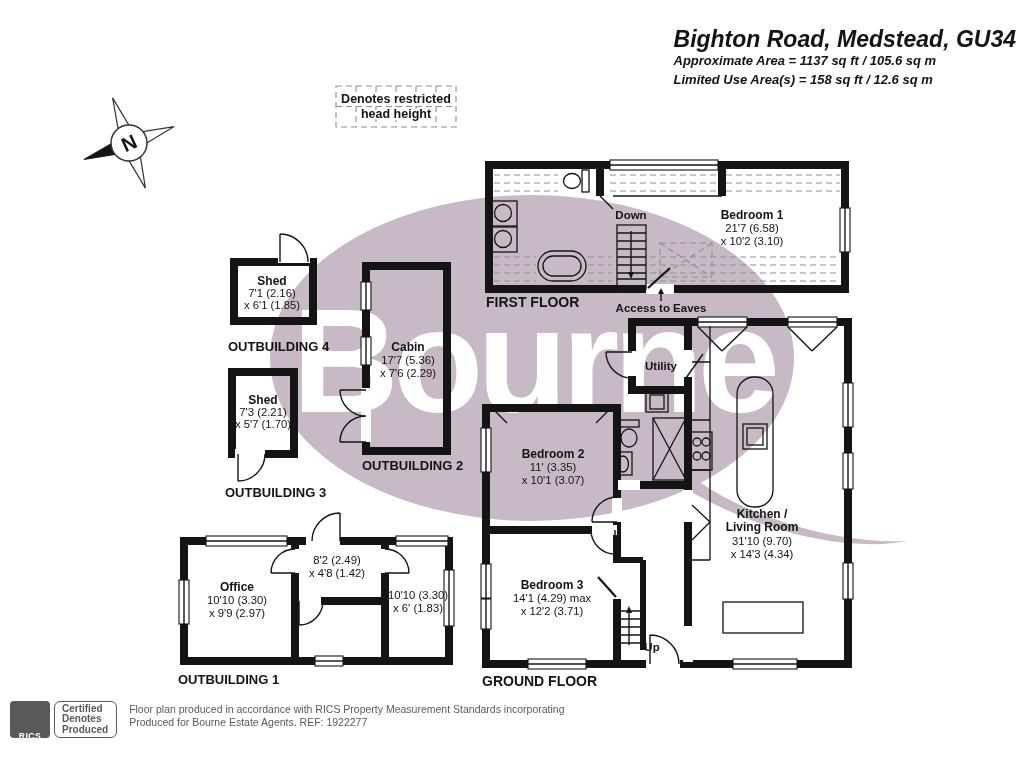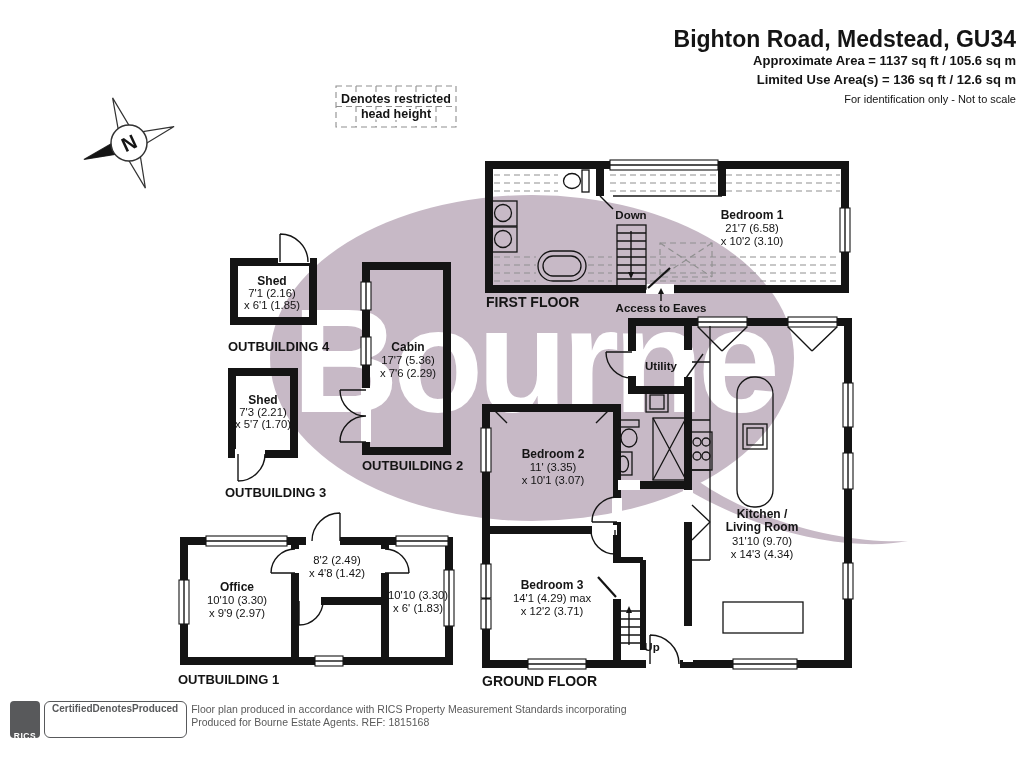--- a/index.html
+++ b/index.html
@@ -19,33 +19,33 @@
   text{font-family:"Liberation Sans",sans-serif;fill:#141414;}
   .rn{font-size:12px;font-weight:bold;text-anchor:middle;}
   .rd{font-size:11.3px;text-anchor:middle;}
   .fl{font-size:14px;font-weight:bold;}
   .ob{font-size:13px;font-weight:bold;}
   .sm{font-size:11.5px;font-weight:bold;text-anchor:middle;}
   .wmtext{font-size:148px;font-weight:bold;fill:#ffffff;text-anchor:middle;letter-spacing:-6px;}
   .legend-t{font-size:12.5px;font-weight:bold;text-anchor:middle;paint-order:stroke;stroke:#fff;stroke-width:4;}
   .ntext{font-size:20px;font-weight:bold;text-anchor:middle;}
   
-  .hdr{position:absolute;top:26px;right:8px;text-align:right;}
+  .hdr{position:absolute;top:26px;right:8px;font-style:italic;}
   .hdr .title{font-size:23px;font-weight:bold;line-height:26px;}
   .hdr .aline{font-size:13px;font-weight:bold;line-height:18.5px;}
   .hdr .note{font-size:11px;margin-top:4px;}
   
   .ftr{position:absolute;left:10px;top:701px;display:flex;align-items:flex-start;}
-  .rics-box{width:30px;height:37px;background:#58595b;border-radius:4px;display:flex;flex-direction:column;
+  .rics-box{width:40px;height:37px;background:#58595b;border-radius:4px;display:flex;flex-direction:column;
     align-items:center;justify-content:center;color:#fff;gap:32px;}
   .rics-brand{font-size:8.5px;font-weight:bold;letter-spacing:.5px;margin-top:1px;}
   .badge{margin-left:4px;border:1.6px solid #58595b;border-radius:6px;padding:2px 8px 2px 7px;height:31px;
-    display:flex;flex-direction:row;justify-content:center;}
+    display:flex;flex-direction:column;justify-content:center;}
   .badge div{font-size:10px;font-weight:bold;color:#58595b;line-height:10.5px;}
-  .legal{margin-left:4px;padding-top:2px;}
+  .legal{margin-left:12px;padding-top:2px;}
   .legal div{font-size:10.5px;color:#5a5a5a;line-height:12.5px;}
 </style>
 </head>
 <body>
 
 <div id="stage">
 
 <svg width="1024" height="768" viewBox="0 0 1024 768">
 
   <g>
@@ -297,36 +297,35 @@
     <text class="rd" x="337" y="577">x 4'8 (1.42)</text>
     <text class="rd" x="418" y="599">10'10 (3.30)</text>
     <text class="rd" x="418" y="612">x 6' (1.83)</text>
     <text class="ob" x="178" y="684">OUTBUILDING 1</text>
   </g>
 </svg>
 
   <div class="hdr">
     <div class="title">Bighton Road, Medstead, GU34</div>
     <div class="aline">Approximate Area = 1137 sq ft / 105.6 sq m</div>
-    <div class="aline">Limited Use Area(s) = 136 sq ft / 12.6 sq m</div>
-    <div class="note">For identification only - Not to scale</div>
+    <div class="aline">Limited Use Area(s) = 158 sq ft / 12.6 sq m</div>
   </div>
 
   <div class="ftr">
     <div class="rics-box">
       <svg width="16" height="16" viewBox="0 0 16 16" style="position:static">
         <circle cx="8" cy="8" r="6.5" fill="none" stroke="#fff" stroke-width="1.3"></circle>
         <path d="M5,11 Q5,5 9,5 Q11,5 11,7 Q9,8 8,7.5 Q7,9 9,11 Z" fill="#fff"></path>
       </svg>
       <div class="rics-brand">RICS</div>
     </div>
     <div class="badge">
       <div>Certified</div>
       <div>Denotes</div>
       <div>Produced</div>
     </div>
     <div class="legal">
       <div>Floor plan produced in accordance with RICS Property Measurement Standards incorporating</div>
-      <div>Produced for Bourne Estate Agents.   REF:  1815168</div>
+      <div>Produced for Bourne Estate Agents.   REF:  1922277</div>
     </div>
   </div>
 
 </div>
 
 </body></html>

